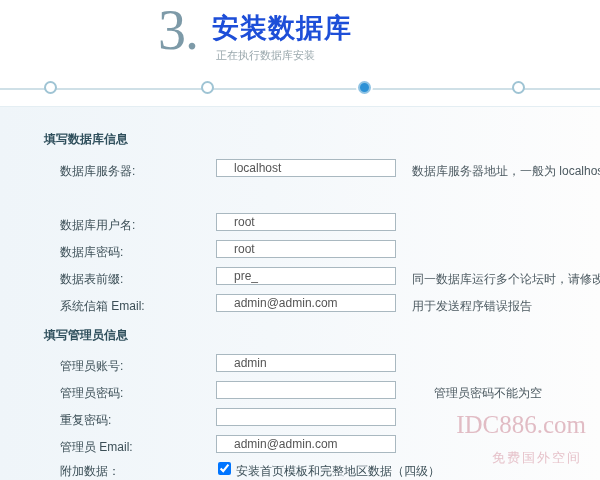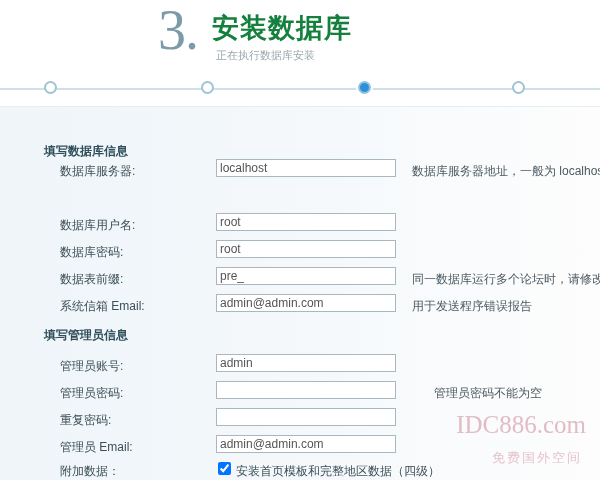--- a/index.html
+++ b/index.html
@@ -31,21 +31,21 @@
     font-size: 56px;
     color: #7d9aa8;
     line-height: 56px;
     letter-spacing: -1px;
   }
   .header-title {
     position: absolute;
     left: 212px;
     top: 10px;
     font-size: 27px;
-    color: #15803d;
+    color: #1d4ed8;
     font-weight: bold;
     letter-spacing: 1px;
   }
   .header-sub {
     position: absolute;
     left: 216px;
     top: 48px;
     font-size: 11px;
     color: #9aa8ad;
   }
@@ -92,21 +92,21 @@
     border-top: 1px solid #e4eef3;
   }
 
   .section-title {
     position: absolute;
     left: 44px;
     font-size: 12px;
     font-weight: bold;
     color: #2f4f5c;
   }
-  .sec1 { top: 36px; }
+  .sec1 { top: 24px; }
   .sec2 { top: 220px; font-family: Liberation Serif, serif; }
 
   .row {
     position: absolute;
     left: 44px;
     width: 540px;
     height: 24px;
   }
   .row-label {
     position: absolute;
@@ -117,21 +117,21 @@
     font-size: 12px;
     color: #3c4f57;
   }
   .row-input {
     position: absolute;
     left: 172px;
     top: 0;
     width: 180px;
     height: 18px;
     line-height: 18px;
-    padding: 0 3px;
+    padding: 0 17px;
     border: 1px solid #a9b8c0;
     background: #ffffff;
     font-family: "Liberation Sans", sans-serif;
     font-size: 12px;
     color: #555555;
     box-sizing: border-box;
   }
   .row-hint {
     position: absolute;
     left: 368px;

